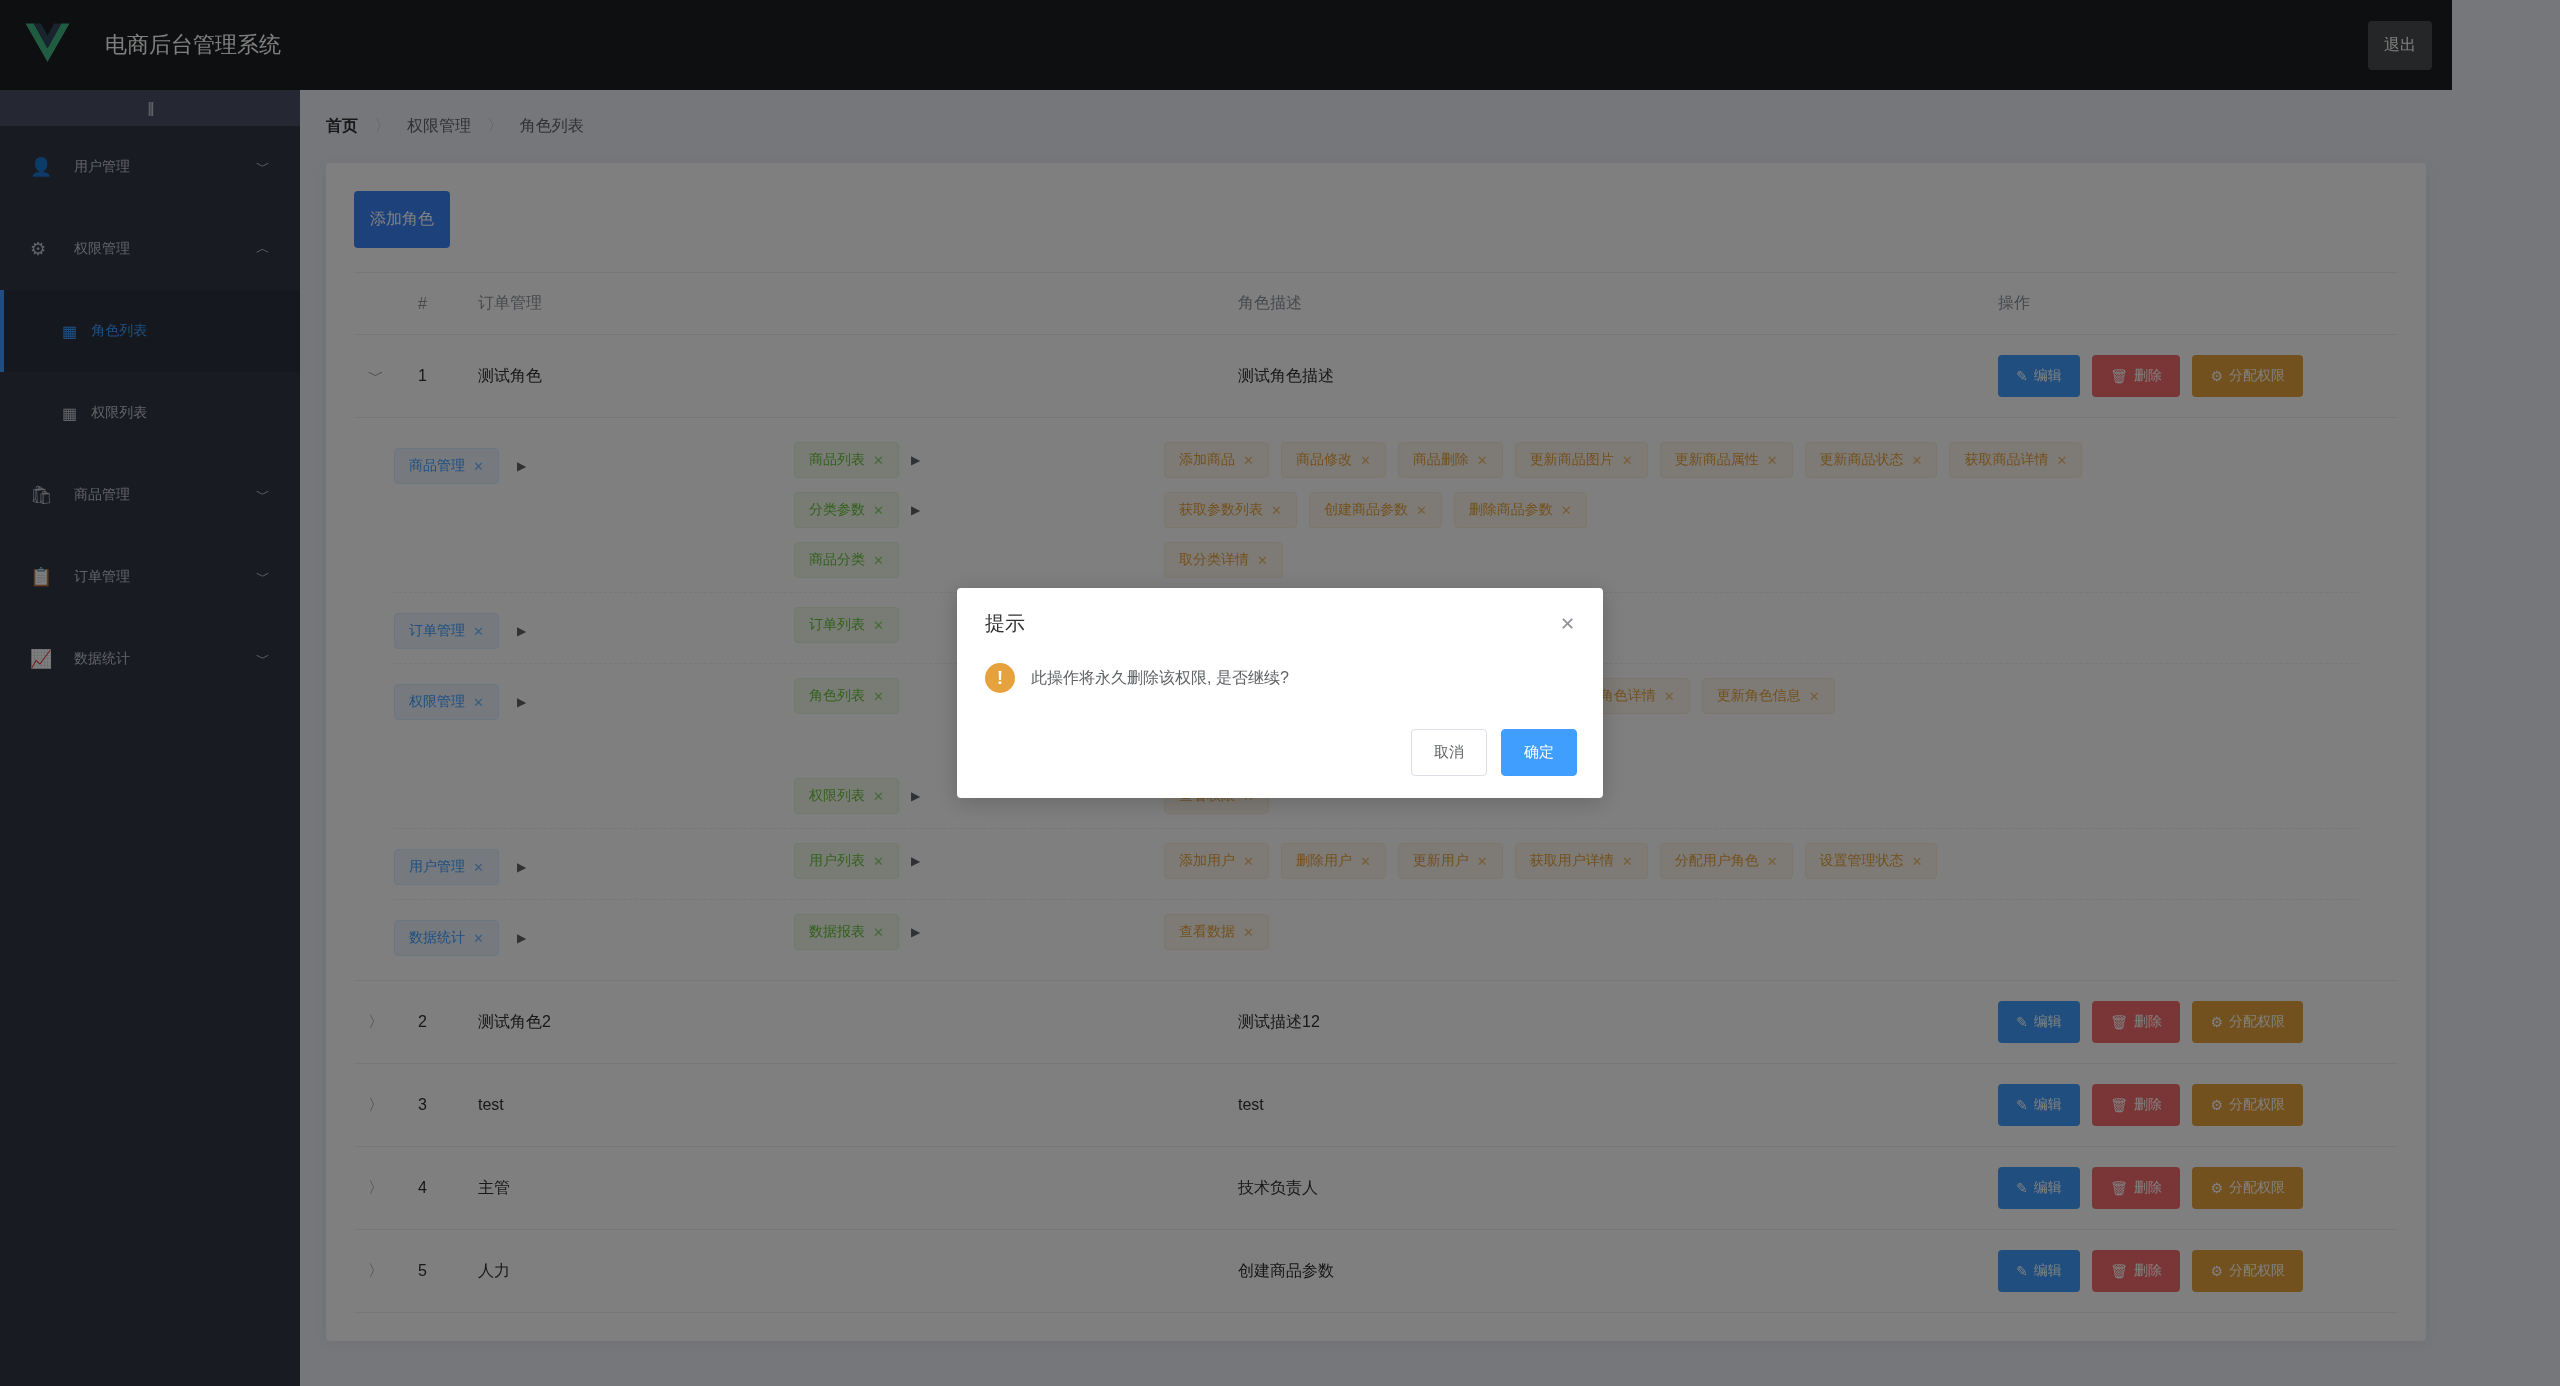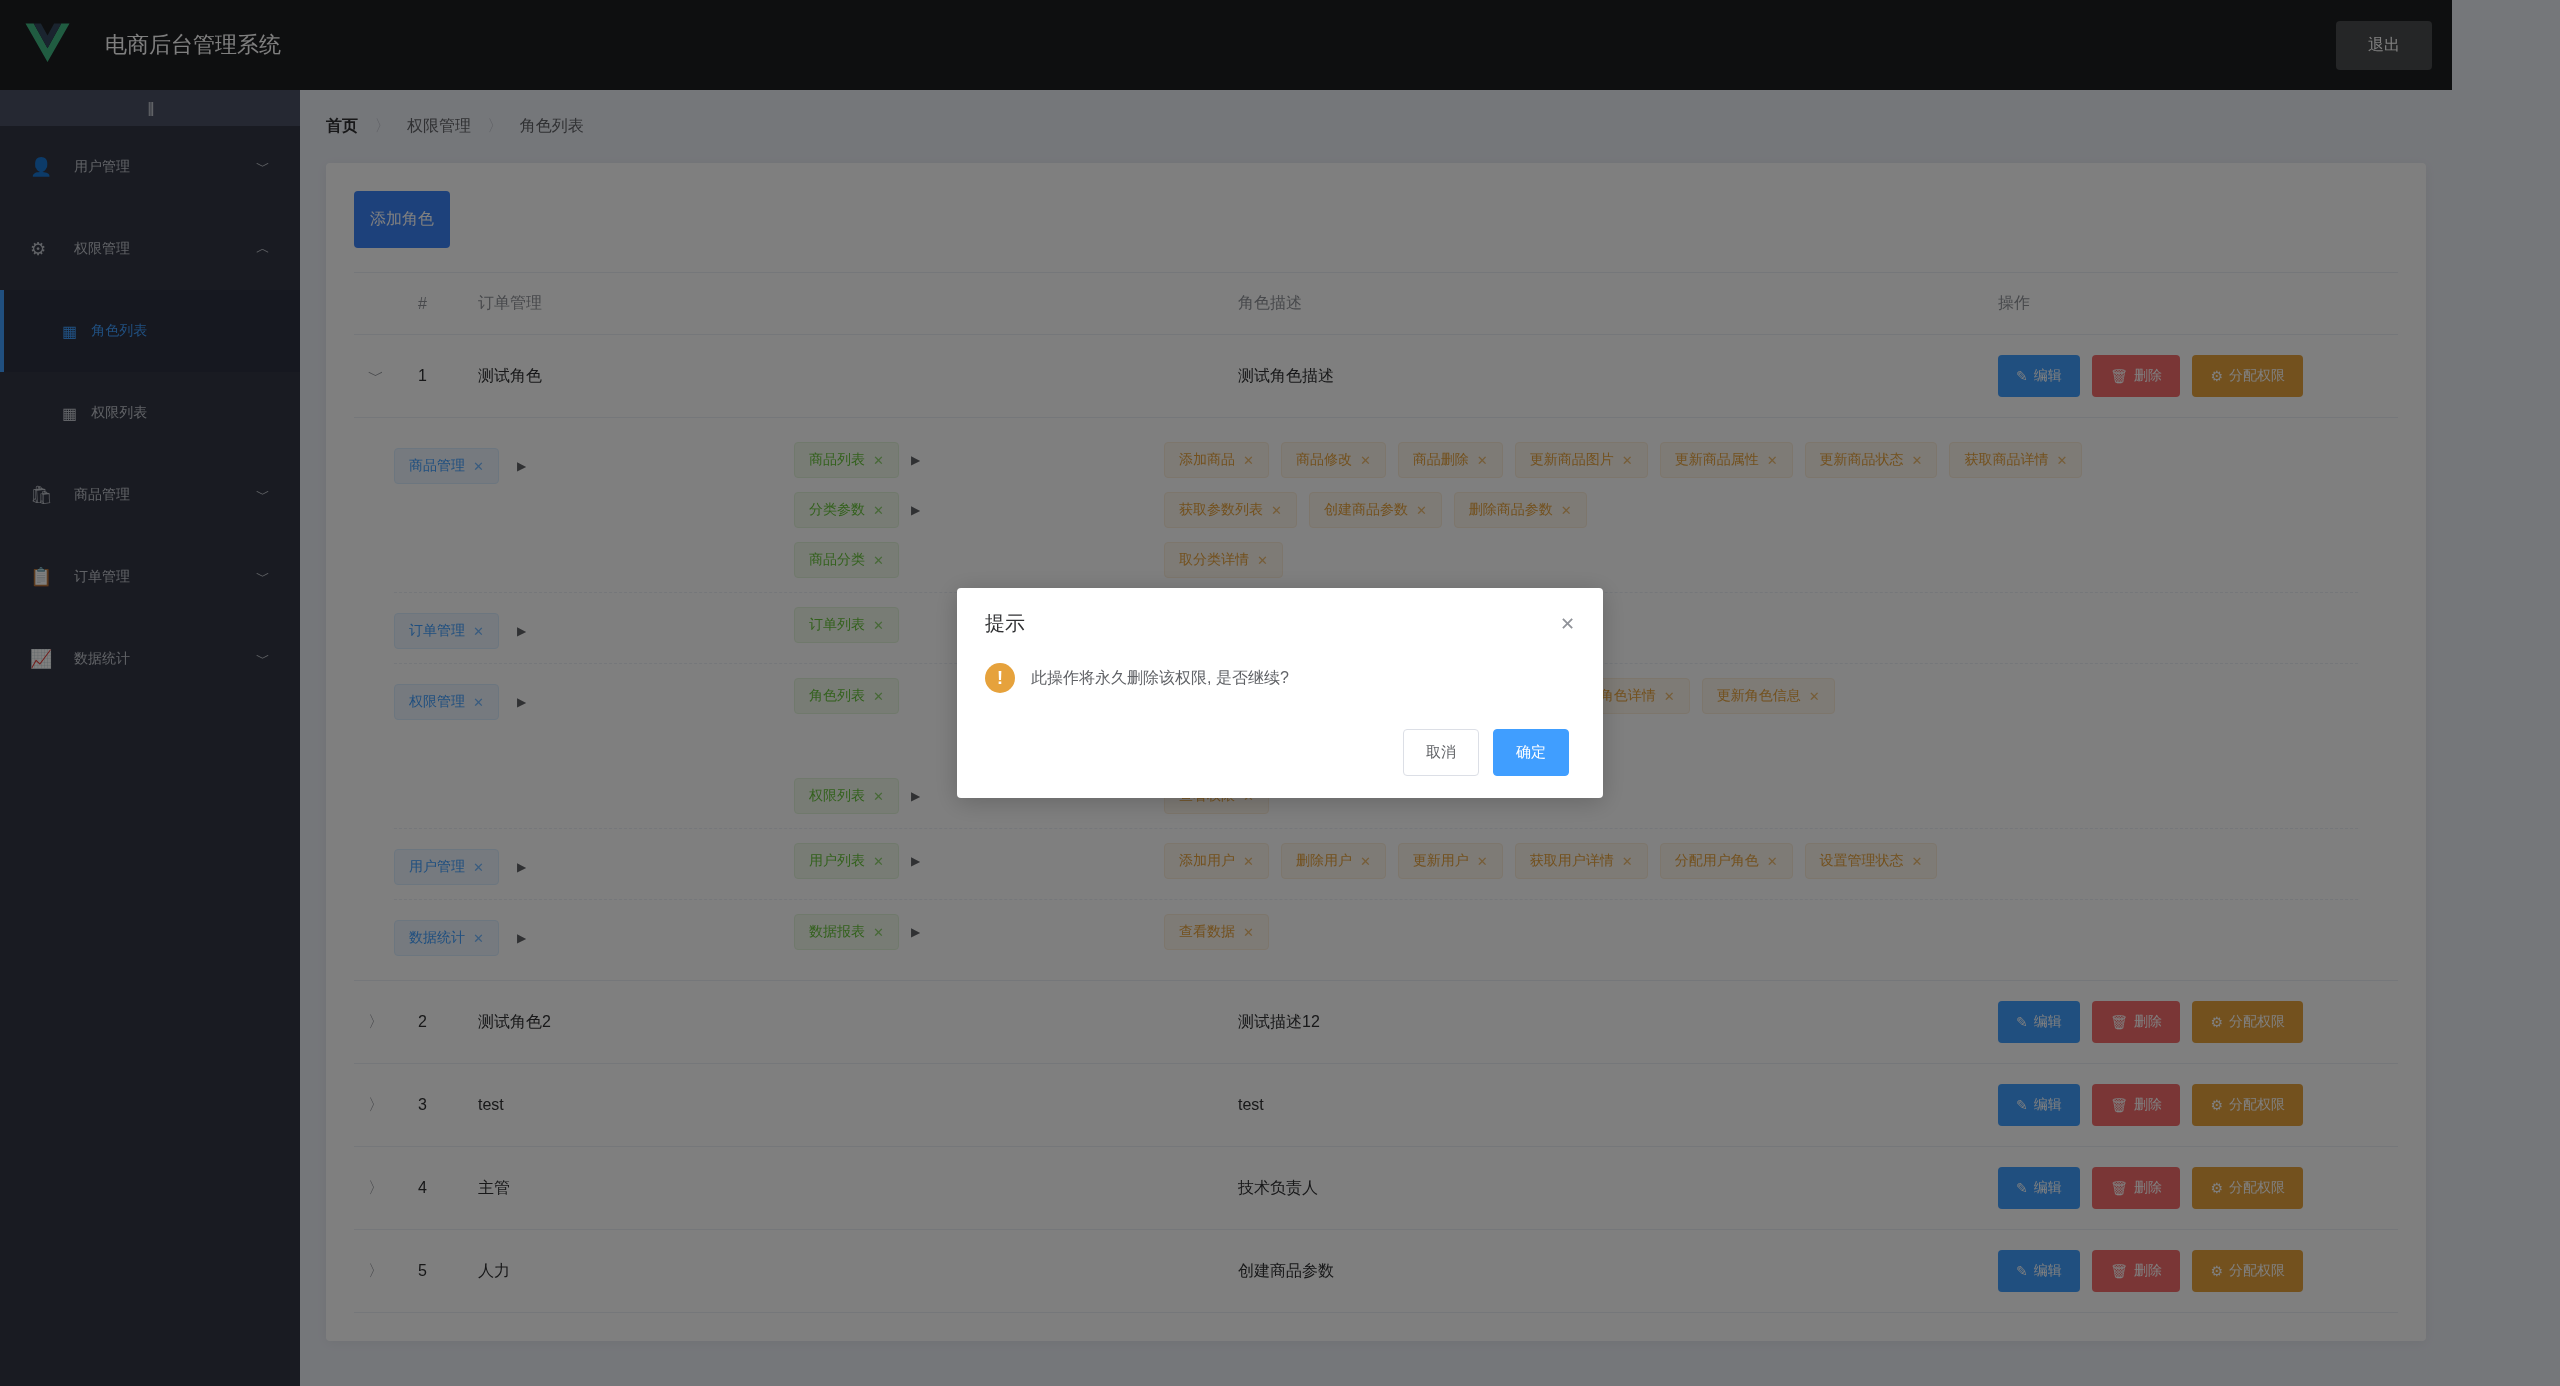--- a/index.html
+++ b/index.html
@@ -4,21 +4,21 @@
 <style>
 * { margin: 0; padding: 0; box-sizing: border-box; }
 body { font-family: -apple-system, BlinkMacSystemFont, "Segoe UI", Helvetica, Arial, sans-serif; font-size: 14px; color: #303133; background: #ebeef5; overflow: hidden; }
 .app { width: 2452px; height: 1386px; display: flex; flex-direction: column; transform-origin: top left; }
 
 
 .header { height: 90px; background: #1d1e20; display: flex; align-items: center; justify-content: space-between; padding: 0 20px; }
 .header-left { display: flex; align-items: center; gap: 30px; }
 .logo { width: 55px; height: 55px; }
 .app-title { color: #fff; font-size: 22px; font-weight: 400; }
-.logout-btn { background: #4b4c4e; color: #fff; border: none; padding: 14px 32px; font-size: 16px; border-radius: 4px; cursor: pointer; }
+.logout-btn { background: #4b4c4e; color: #fff; border: none; padding: 14px 16px; font-size: 16px; border-radius: 4px; cursor: pointer; }
 
 
 .body { flex: 1; display: flex; overflow: hidden; }
 
 
 .sidebar { width: 300px; background: #333744; display: flex; flex-direction: column; }
 .collapse-bar { height: 36px; background: #4a5064; display: flex; align-items: center; justify-content: center; color: #c0c4cc; font-size: 14px; letter-spacing: -2px; cursor: pointer; }
 .menu { list-style: none; }
 .menu-item { height: 82px; display: flex; align-items: center; padding: 0 30px; color: #c0c4cc; cursor: pointer; position: relative; }
 .menu-item .icon { width: 26px; margin-right: 18px; font-size: 18px; }
@@ -75,21 +75,21 @@
 .tag-warning { background: #fdf6ec; color: #e6a23c; border: 1px solid #faecd8; }
 
 
 .overlay { position: fixed; inset: 0; background: rgba(0,0,0,.5); display: flex; align-items: center; justify-content: center; }
 .dialog { width: 646px; background: #fff; border-radius: 4px; overflow: hidden; box-shadow: 0 4px 24px rgba(0,0,0,.2); }
 .dialog-header { padding: 22px 28px 12px; display: flex; justify-content: space-between; align-items: center; }
 .dialog-title { font-size: 20px; color: #303133; }
 .dialog-close { color: #909399; cursor: pointer; font-size: 18px; }
 .dialog-body { padding: 14px 28px 24px; display: flex; align-items: center; gap: 16px; font-size: 16px; color: #606266; }
 .warn-icon { width: 30px; height: 30px; border-radius: 50%; background: #e6a23c; color: #fff; display: flex; align-items: center; justify-content: center; font-weight: bold; font-size: 18px; }
-.dialog-footer { padding: 12px 34px 22px; display: flex; justify-content: flex-end; gap: 14px; }
+.dialog-footer { padding: 12px 26px 22px; display: flex; justify-content: flex-end; gap: 14px; }
 .dlg-btn { padding: 13px 22px; border-radius: 4px; font-size: 15px; cursor: pointer; }
 .dlg-default { background: #fff; border: 1px solid #dcdfe6; color: #606266; }
 .dlg-primary { background: #409eff; border: 1px solid #409eff; color: #fff; }
 
 
 .dimmed { filter: none; }
 </style>
 </head>
 <body>
 

